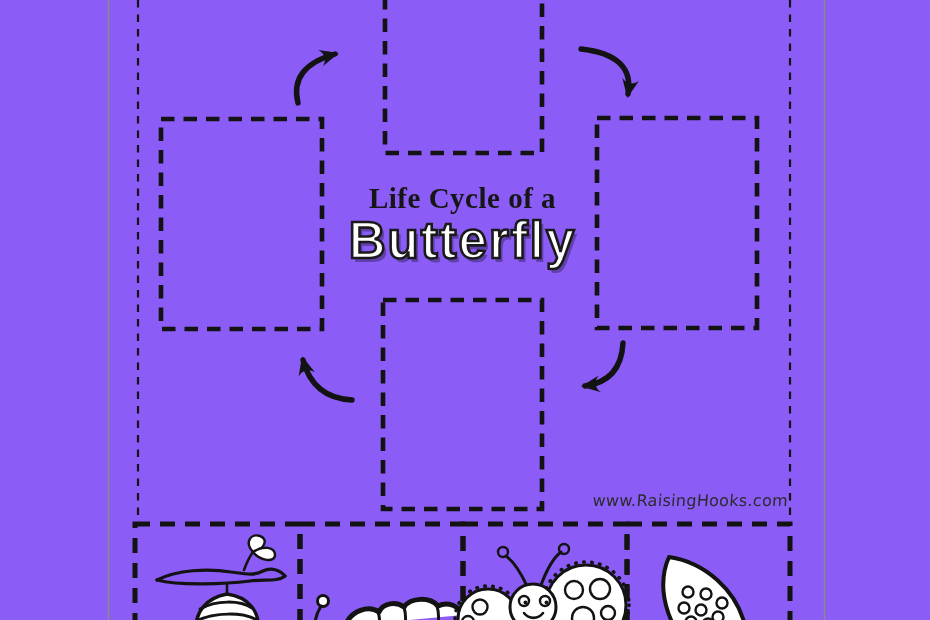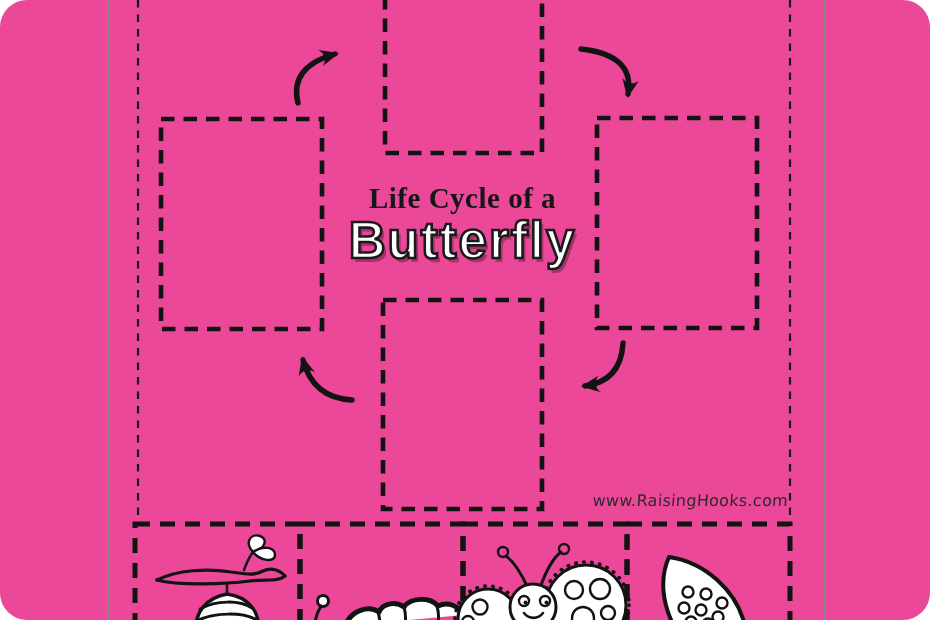--- a/index.html
+++ b/index.html
@@ -1,17 +1,17 @@
 <!DOCTYPE html>
 <html><head>
 <meta charset="utf-8">
 <style>
   html,body{margin:0;padding:0;background:#fff;}
-  #page{position:relative;width:930px;height:620px;background:#ec4899;overflow:hidden;
-        font-family:"Liberation Sans",sans-serif;border-radius:27px;}
+  #page{position:relative;width:930px;height:620px;background:#8b5cf6;overflow:hidden;
+        font-family:"Liberation Sans",sans-serif;}
   #art{position:absolute;left:0;top:0;width:930px;height:620px;}
   .title-wrap{position:absolute;left:295px;top:183px;width:335px;text-align:center;}
   .title-line1{font-family:"Liberation Serif","DejaVu Serif",serif;font-weight:bold;
                font-size:29px;color:#161616;letter-spacing:0.5px;line-height:1.05;}
   .title-line2{font-family:"Liberation Sans","DejaVu Sans",sans-serif;font-weight:bold;
                font-size:51px;line-height:1.0;color:#ffffff;letter-spacing:2px;
                -webkit-text-stroke:2.6px #1a1a1a;
                text-shadow:3px 4px 0 rgba(0,0,0,0.30);margin-top:2px;text-align:center;}
   .website{position:absolute;left:555px;top:491px;width:233px;text-align:right;
            font-family:"DejaVu Sans",sans-serif;font-size:16px;color:#2b2b2b;

